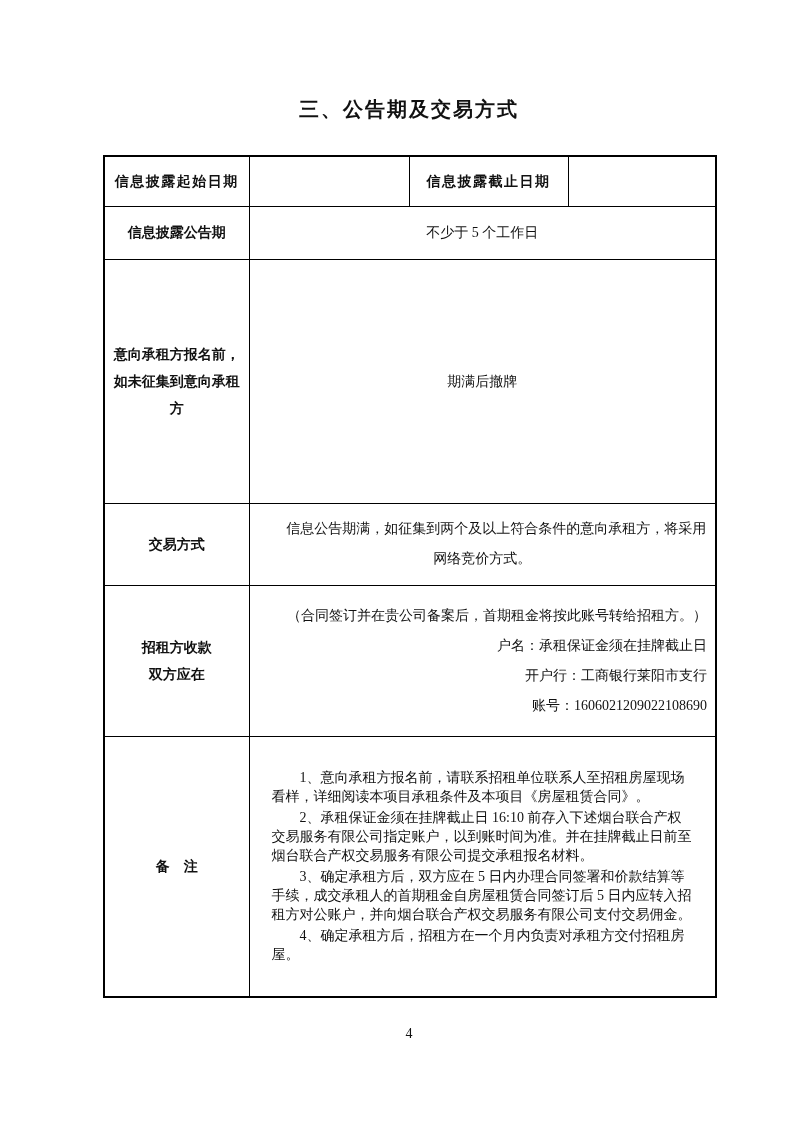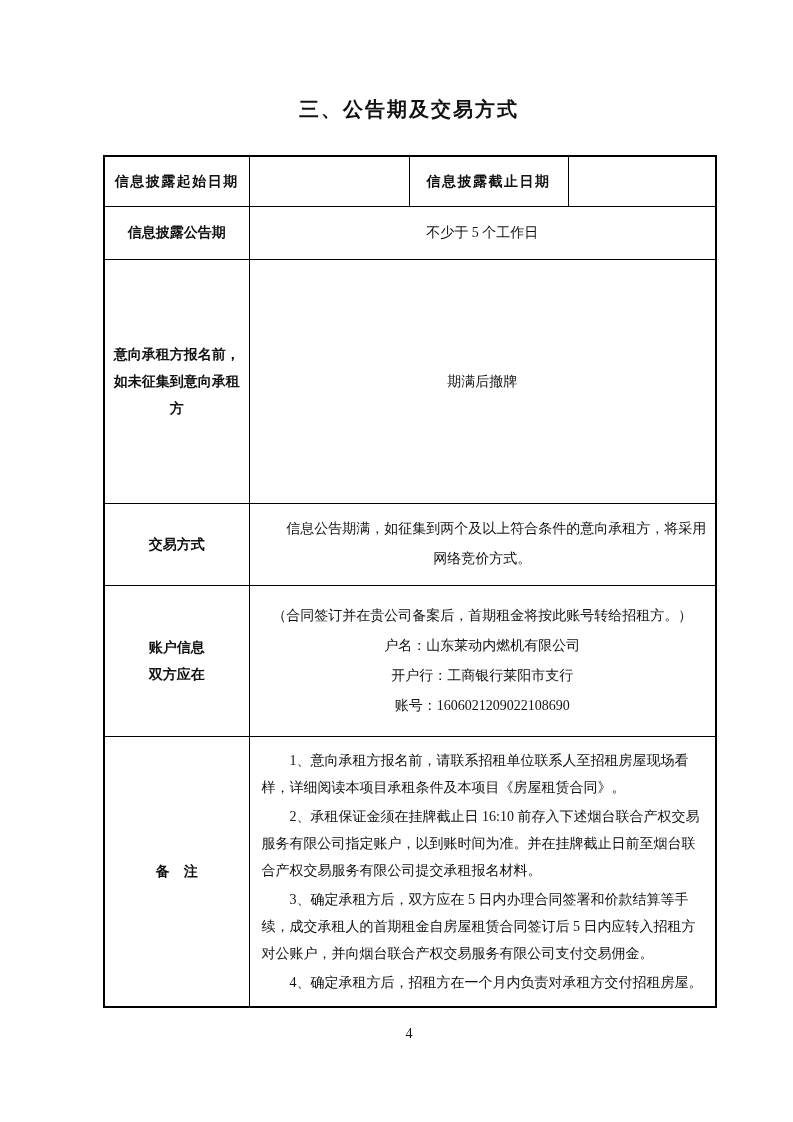--- a/index.html
+++ b/index.html
@@ -27,27 +27,27 @@
   td.lbl-sp{letter-spacing:1.5px;font-size:15px;padding:0 2px;}
   td.val-center{
     text-align:center;padding-right:64px;
   }
   td.val-big{font-size:15px;}
   td.val-para{
     padding:4px 4px 4px 6px;text-align:center;margin-top:22px;
   }
   td.val-para .para{text-indent:2em;margin:0;line-height:30px;}
   td.val-account{
-    padding:4px 6px 4px 32px;text-align:center;
+    padding:4px 6px 4px 32px;text-align:right;
   }
   td.val-account .acct-line{line-height:30px;}
   td.val-remarks{
     padding:4px 4px 4px 6px;text-align:left;vertical-align:middle;
   }
-  td.val-remarks p{margin:2px 4px;text-indent:2em;line-height:27px;}
+  td.val-remarks p{margin:2px 14px;text-indent:2em;line-height:19px;}
   .page-number{
     position:absolute;left:103px;top:1026px;width:612px;
     text-align:center;font-size:14px;
   }
 </style>
 </head>
 <body>
 
 <div class="doc-title">三、公告期及交易方式</div>
 
@@ -78,26 +78,26 @@
 
     <tr style="height:82px">
       <td class="lbl">交易方式</td>
       <td colspan="3" class="val-para">
         <div class="para">信息公告期满，如征集到两个及以上符合条件的意向承租方，将采用网络竞价方式。</div>
       </td>
     </tr>
 
     <tr style="height:151px">
       <td class="lbl">
-        <div>账户信息</div>
+        <div>招租方收款</div>
         <div>双方应在</div>
       </td>
       <td colspan="3" class="val-account">
         <div class="acct-line">（合同签订并在贵公司备案后，首期租金将按此账号转给招租方。）</div>
-        <div class="acct-line">户名：山东莱动内燃机有限公司</div>
+        <div class="acct-line">户名：承租保证金须在挂牌截止日</div>
         <div class="acct-line">开户行：工商银行莱阳市支行</div>
         <div class="acct-line">账号：1606021209022108690</div>
       </td>
     </tr>
 
     <tr style="height:261px">
       <td class="lbl">备　注</td>
       <td colspan="3" class="val-remarks">
         <p>1、意向承租方报名前，请联系招租单位联系人至招租房屋现场看样，详细阅读本项目承租条件及本项目《房屋租赁合同》。</p>
         <p>2、承租保证金须在挂牌截止日 16:10 前存入下述烟台联合产权交易服务有限公司指定账户，以到账时间为准。并在挂牌截止日前至烟台联合产权交易服务有限公司提交承租报名材料。</p>

